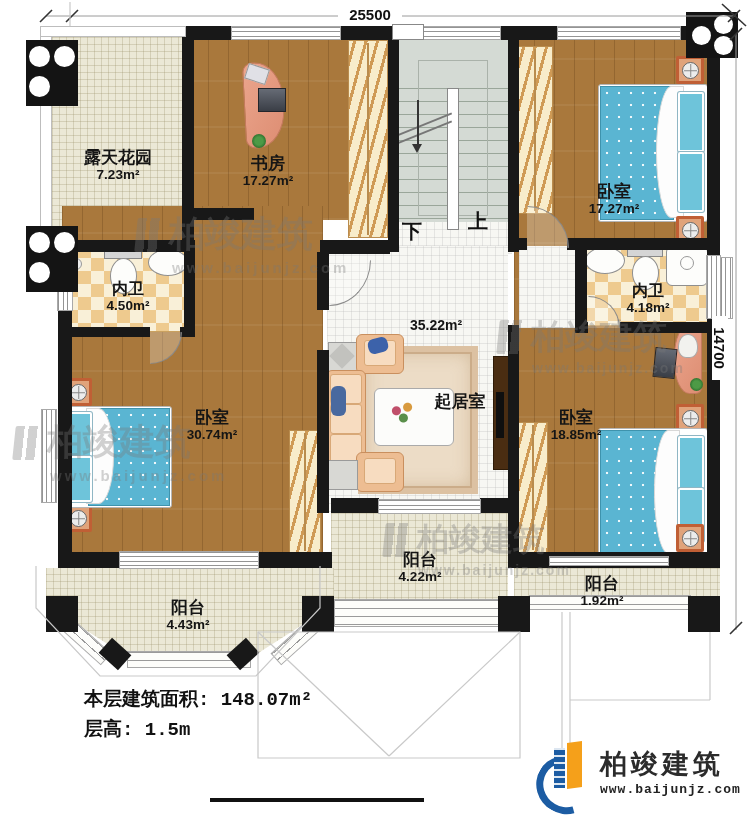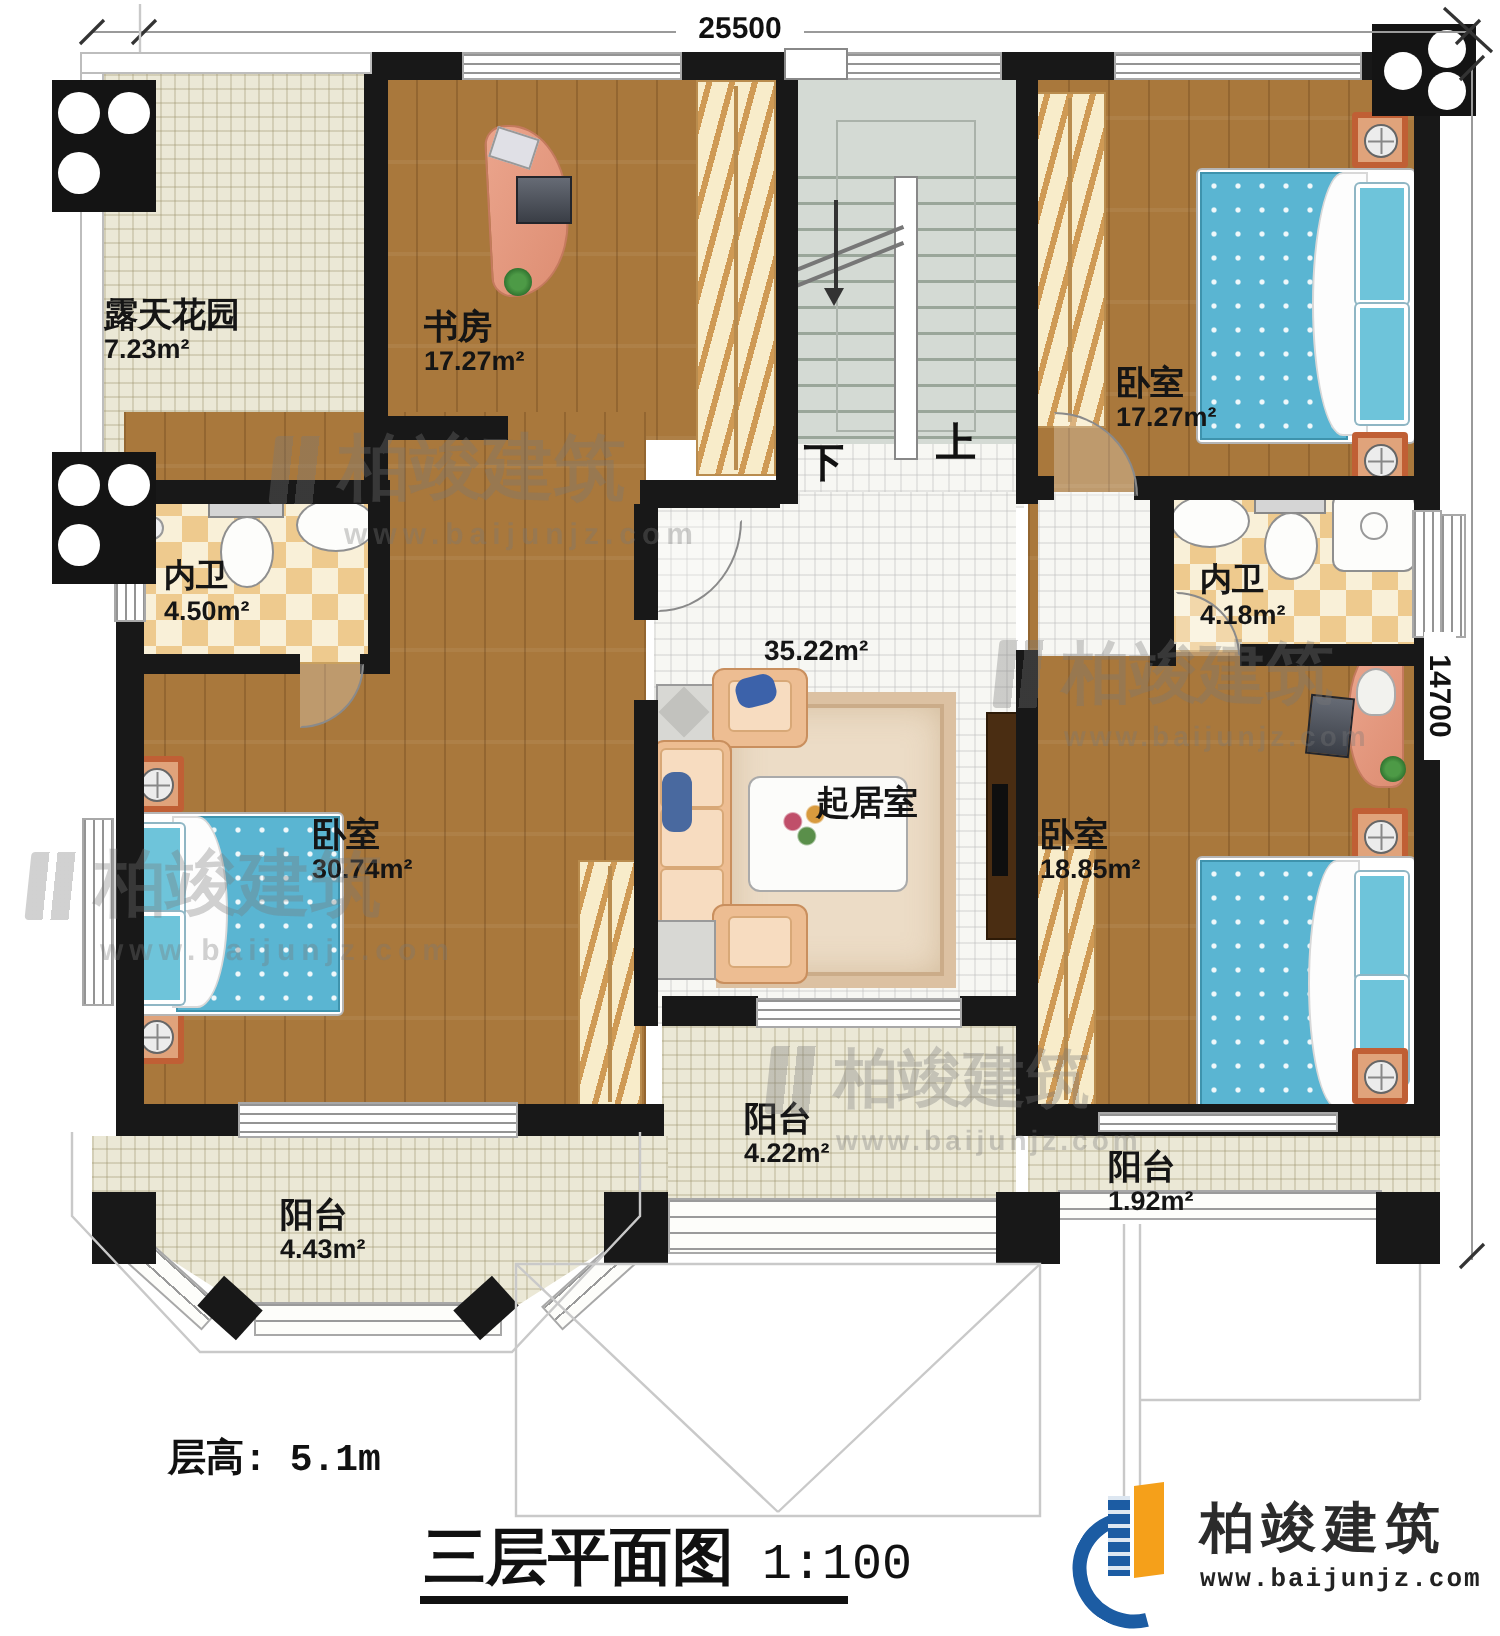--- a/index.html
+++ b/index.html
@@ -44,21 +44,21 @@
   .colm{background:#141414}
   .ccircle{position:absolute;background:#fff;border-radius:50%}
   .arc{border:1.3px solid #8a8a8a;background:rgba(255,255,255,.25);box-sizing:border-box}
   .sofa{background:#edbd92;border:1px solid #c98f5e;border-radius:6px}
   .scush{background:#f7dcc0;border:1px solid #d8a877;border-radius:3px}
   .ctable{background:#d8d8d4;border:1px solid #9a9a9a}
   .rug{background:#ecdcc6;border:6px solid #dcc1a2;box-sizing:border-box;
        box-shadow:inset 0 0 0 2px #cbac89,inset 0 0 18px rgba(160,120,70,.35)}
   .salmon{background:linear-gradient(120deg,#eba58d,#dd8d72);border:1px solid #c47a5e;box-sizing:border-box}
   .fixture{background:#fdfdfb;border:1.5px solid #8f8f8f;box-sizing:border-box}
-  .rlabel{color:#151515;font-weight:bold;line-height:1.12}
+  .rlabel{text-align:center;color:#151515;font-weight:bold;line-height:1.12}
   .rname{font-size:17px}
   .rarea{font-size:13.5px}
   .dimtxt{background:#fff;text-align:center;font-weight:bold;font-size:15px;color:#111}
   .stairtxt{font-size:20px;font-weight:bold;color:#111}
   .wm{color:rgba(120,120,120,.34);font-weight:bold;white-space:nowrap;pointer-events:none}
   .wmicon{display:inline-block;width:26px;height:34px;transform:skewX(-6deg);border-radius:2px;
     background:linear-gradient(90deg,currentColor 0 9px,transparent 9px 13px,currentColor 13px 22px,transparent 22px)}
   .ftext{font-family:"Liberation Mono","DejaVu Sans Mono",monospace;font-weight:bold;color:#111;font-size:19px}
   .title-cn{font-size:31px;font-weight:bold;color:#111}
   .title-scale{font-size:25px;font-family:"Liberation Mono","DejaVu Sans Mono",monospace;color:#111;margin-left:14px}
@@ -354,26 +354,27 @@
     <div style="font-size:14px;letter-spacing:2px;margin-left:34px">www.baijunjz.com</div>
   </div>
   <div class="abs wm" style="left:384px;top:518px">
     <div style="display:flex;align-items:center;gap:7px">
         <span class="wmicon"></span>
         <span style="font-size:32px">柏竣建筑</span>
       </div>
     <div style="font-size:14px;letter-spacing:2px;margin-left:34px">www.baijunjz.com</div>
   </div>
 
+  <div class="abs ftext" style="left:84px;top:686px">
+    <span>本层建筑面积:</span>
+    <span>148.07m²</span>
+  </div>
   <div class="abs ftext" style="left:84px;top:716px">
     <span>层高:</span>
-    <span>5.1m</span>
-  </div>
-  <div class="abs" style="left:212px;top:758px">
-    <span class="title-cn">三层平面图</span><span class="title-scale">1:100</span>
+    <span>1.5m</span>
   </div>
   <div class="abs" style="left:210px;top:798px;width:214px;height:4px;background:#111"></div>
 
   <div class="abs" style="left:534px;top:740px;width:60px;height:64px">
     <div class="abs" style="left:2px;top:16px;width:46px;height:44px;border:7px solid transparent;border-left-color:#1c5ca3;border-bottom-color:#1c5ca3;border-radius:50%;transform:rotate(30deg)"></div>
     <div class="abs" style="left:20px;top:8px;width:11px;height:40px;background:#1c5ca3;background-image:repeating-linear-gradient(180deg,rgba(255,255,255,.85) 0 2px,transparent 2px 7px)"></div>
     <div class="abs" style="left:33px;top:2px;width:15px;height:46px;background:#f5a01a;transform:skewY(-8deg)"></div>
   </div>
   <div class="abs" style="left:600px;top:746px">
     <div class="logoBrand">柏竣建筑</div>

